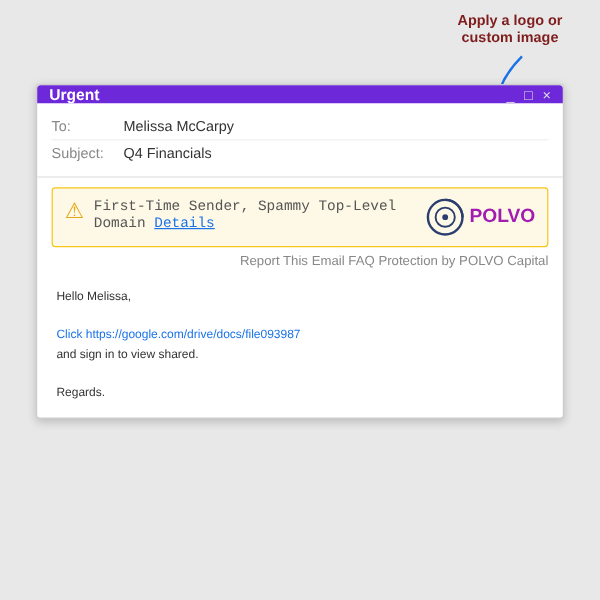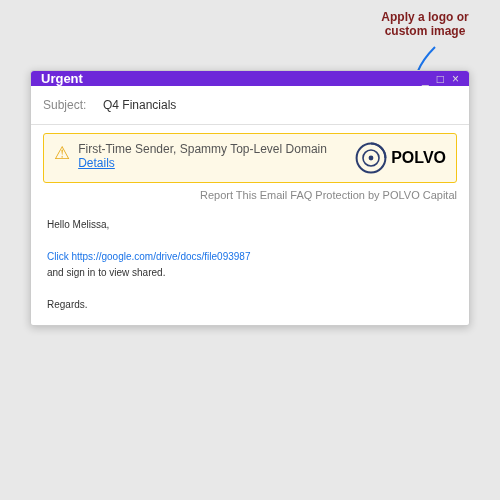--- a/index.html
+++ b/index.html
@@ -116,20 +116,21 @@
     .warning-text {
       font-size: 12px;
       color: #333;
     }
     .warning-text .warning-title {
       font-weight: bold;
       margin-bottom: 2px;
     }
     .warning-text .warning-detail {
       color: #555;
+      font-family: Liberation Mono, monospace;
     }
     .warning-text .details-link {
       color: #1a73e8;
       text-decoration: underline;
       cursor: pointer;
     }
     .warning-logo {
       display: flex;
       align-items: center;
       flex-shrink: 0;
@@ -139,21 +140,21 @@
       align-items: center;
       gap: 4px;
     }
     .polvo-icon {
       width: 32px;
       height: 32px;
     }
     .polvo-text {
       font-size: 16px;
       font-weight: bold;
-      color: #000000;
+      color: #a21caf;
     }
 
     
     .warning-footer {
       text-align: right;
       padding: 2px 12px 4px 12px;
       font-size: 11px;
       color: #888;
       margin-top: -4px;
     }
@@ -228,20 +229,24 @@
     <span class="title">Urgent</span>
     <div class="controls">
       <span>_</span>
       <span>□</span>
       <span>×</span>
     </div>
   </div>
 
   <div class="email-fields">
     <div class="email-field-row">
+      <span class="field-label">To:</span>
+      <span class="field-value">Melissa McCarpy</span>
+    </div>
+    <div class="email-field-row">
       <span class="field-label">Subject:</span>
       <span class="field-value">Q4 Financials</span>
     </div>
   </div>
 
   <div class="warning-banner">
     <div class="warning-left">
       <span class="warning-icon">⚠</span>
       <div class="warning-text">
         <div class="warning-detail">

